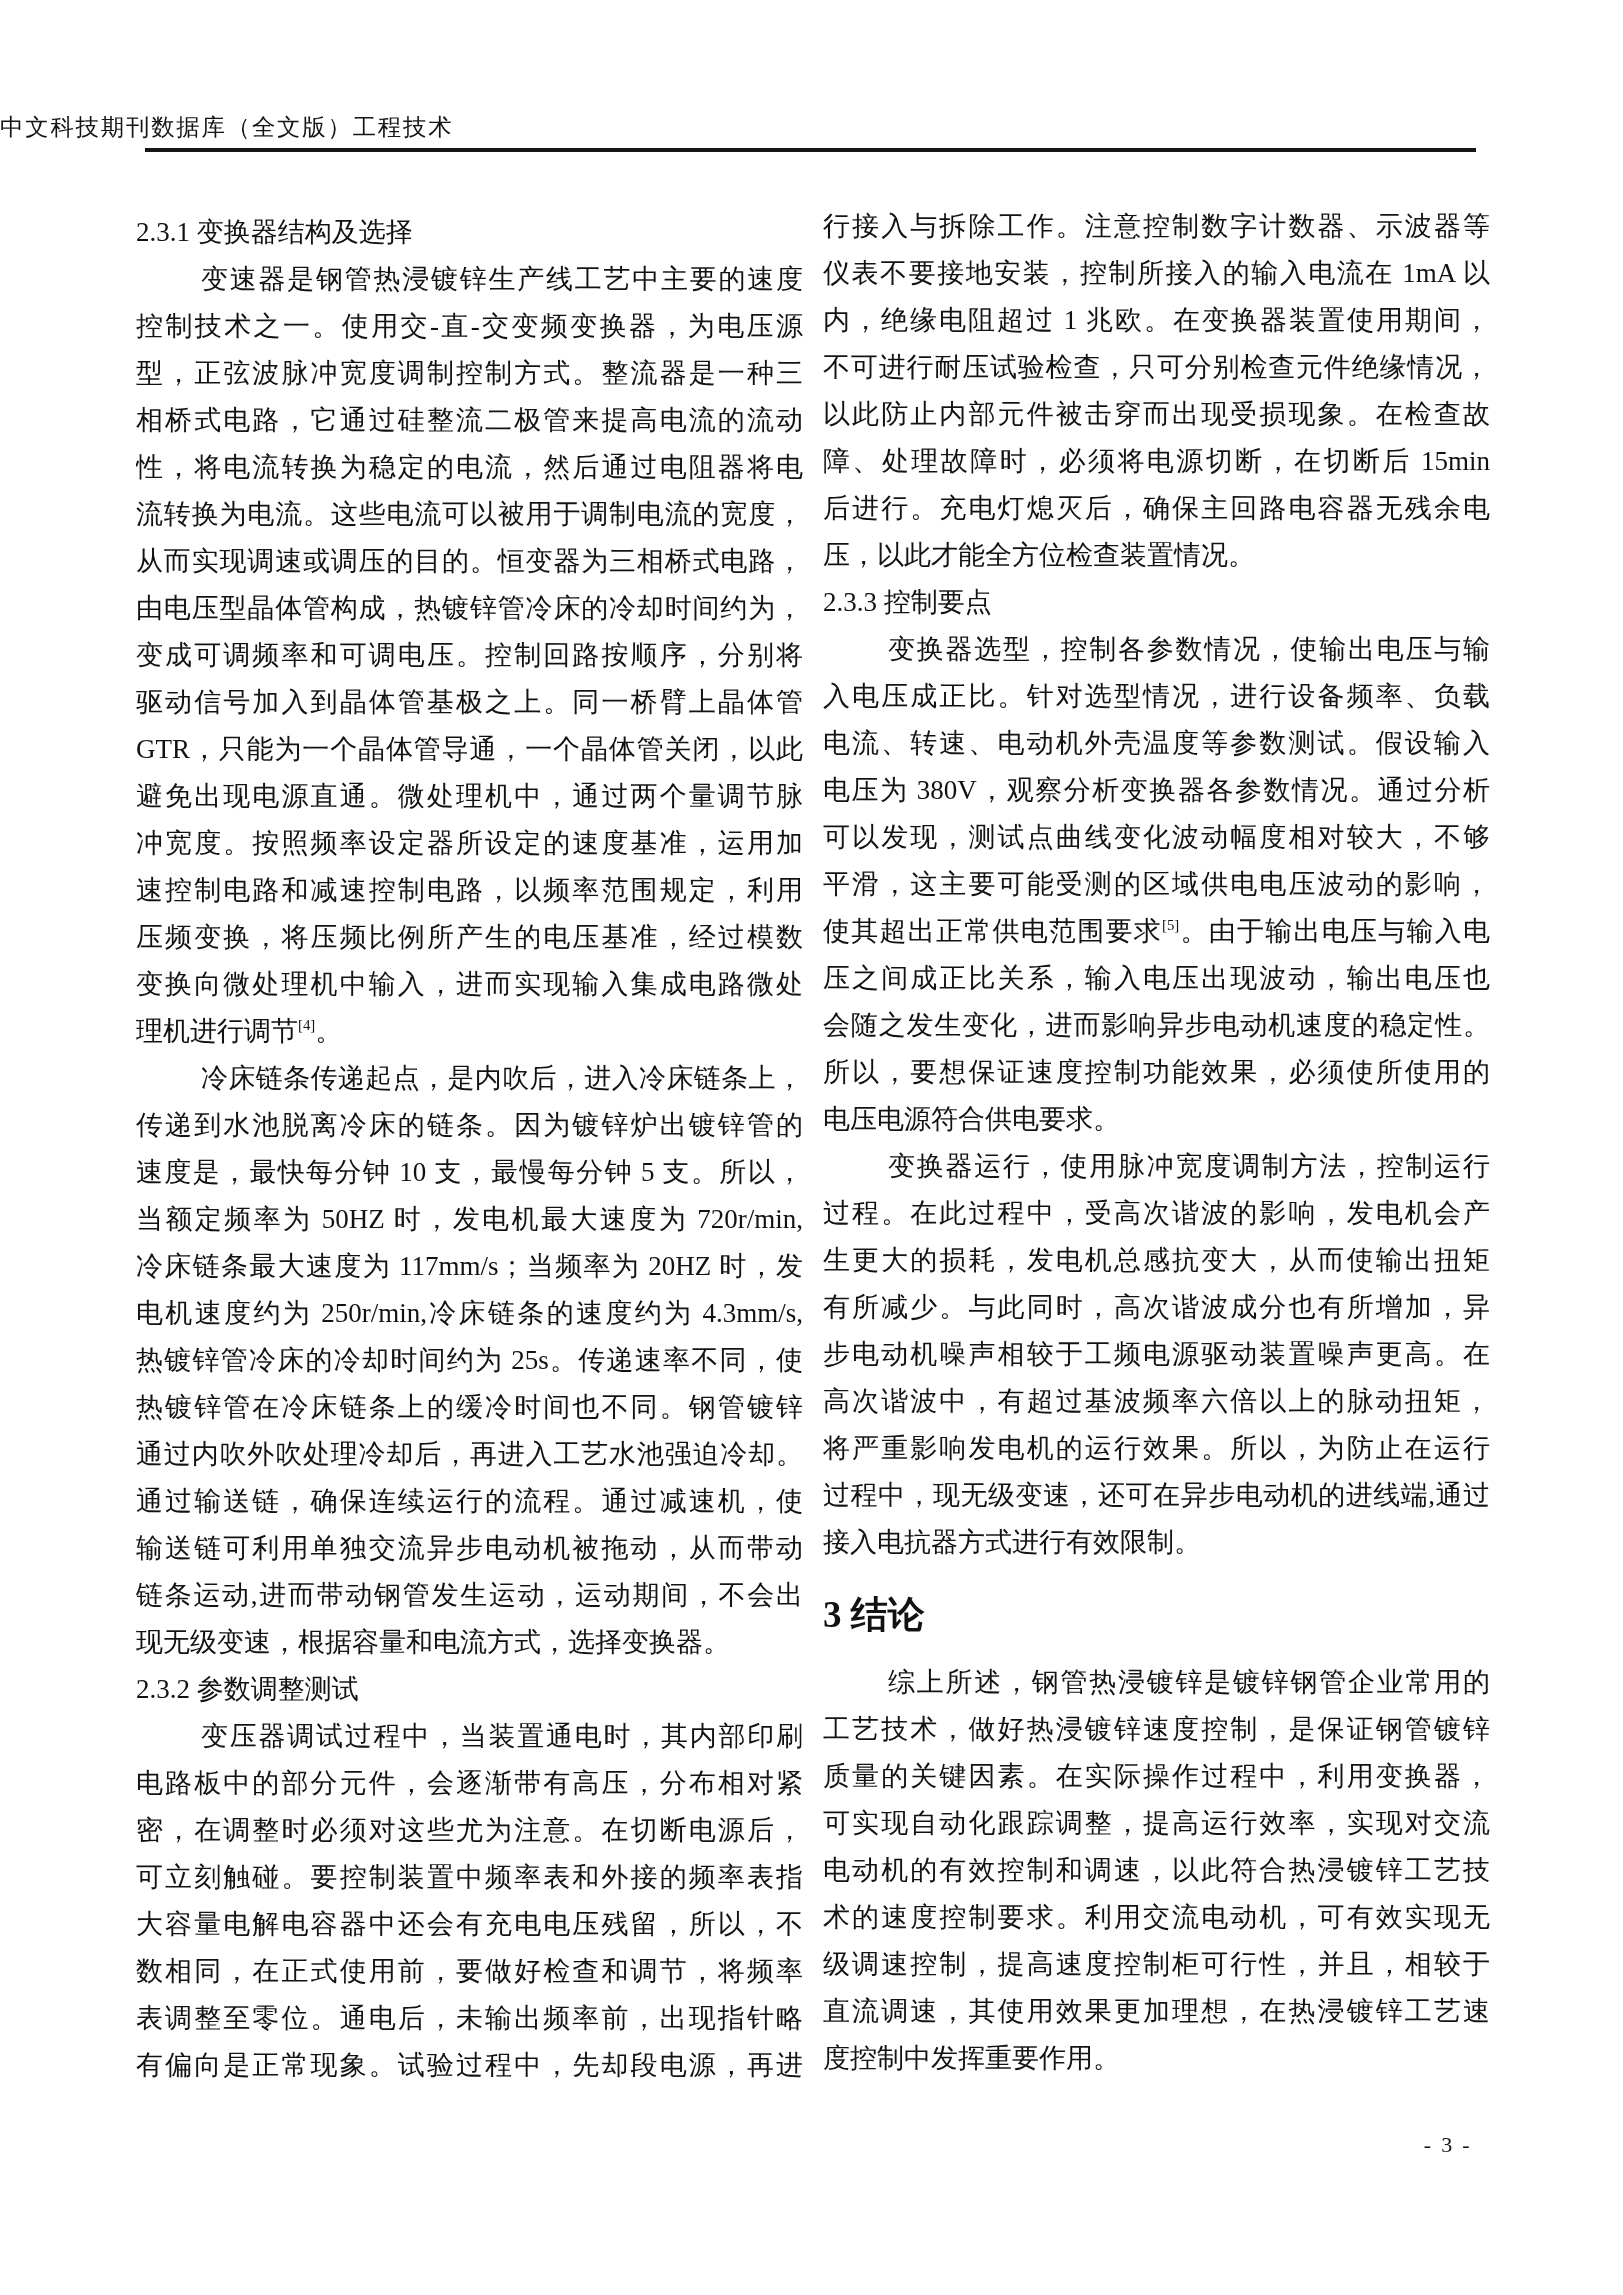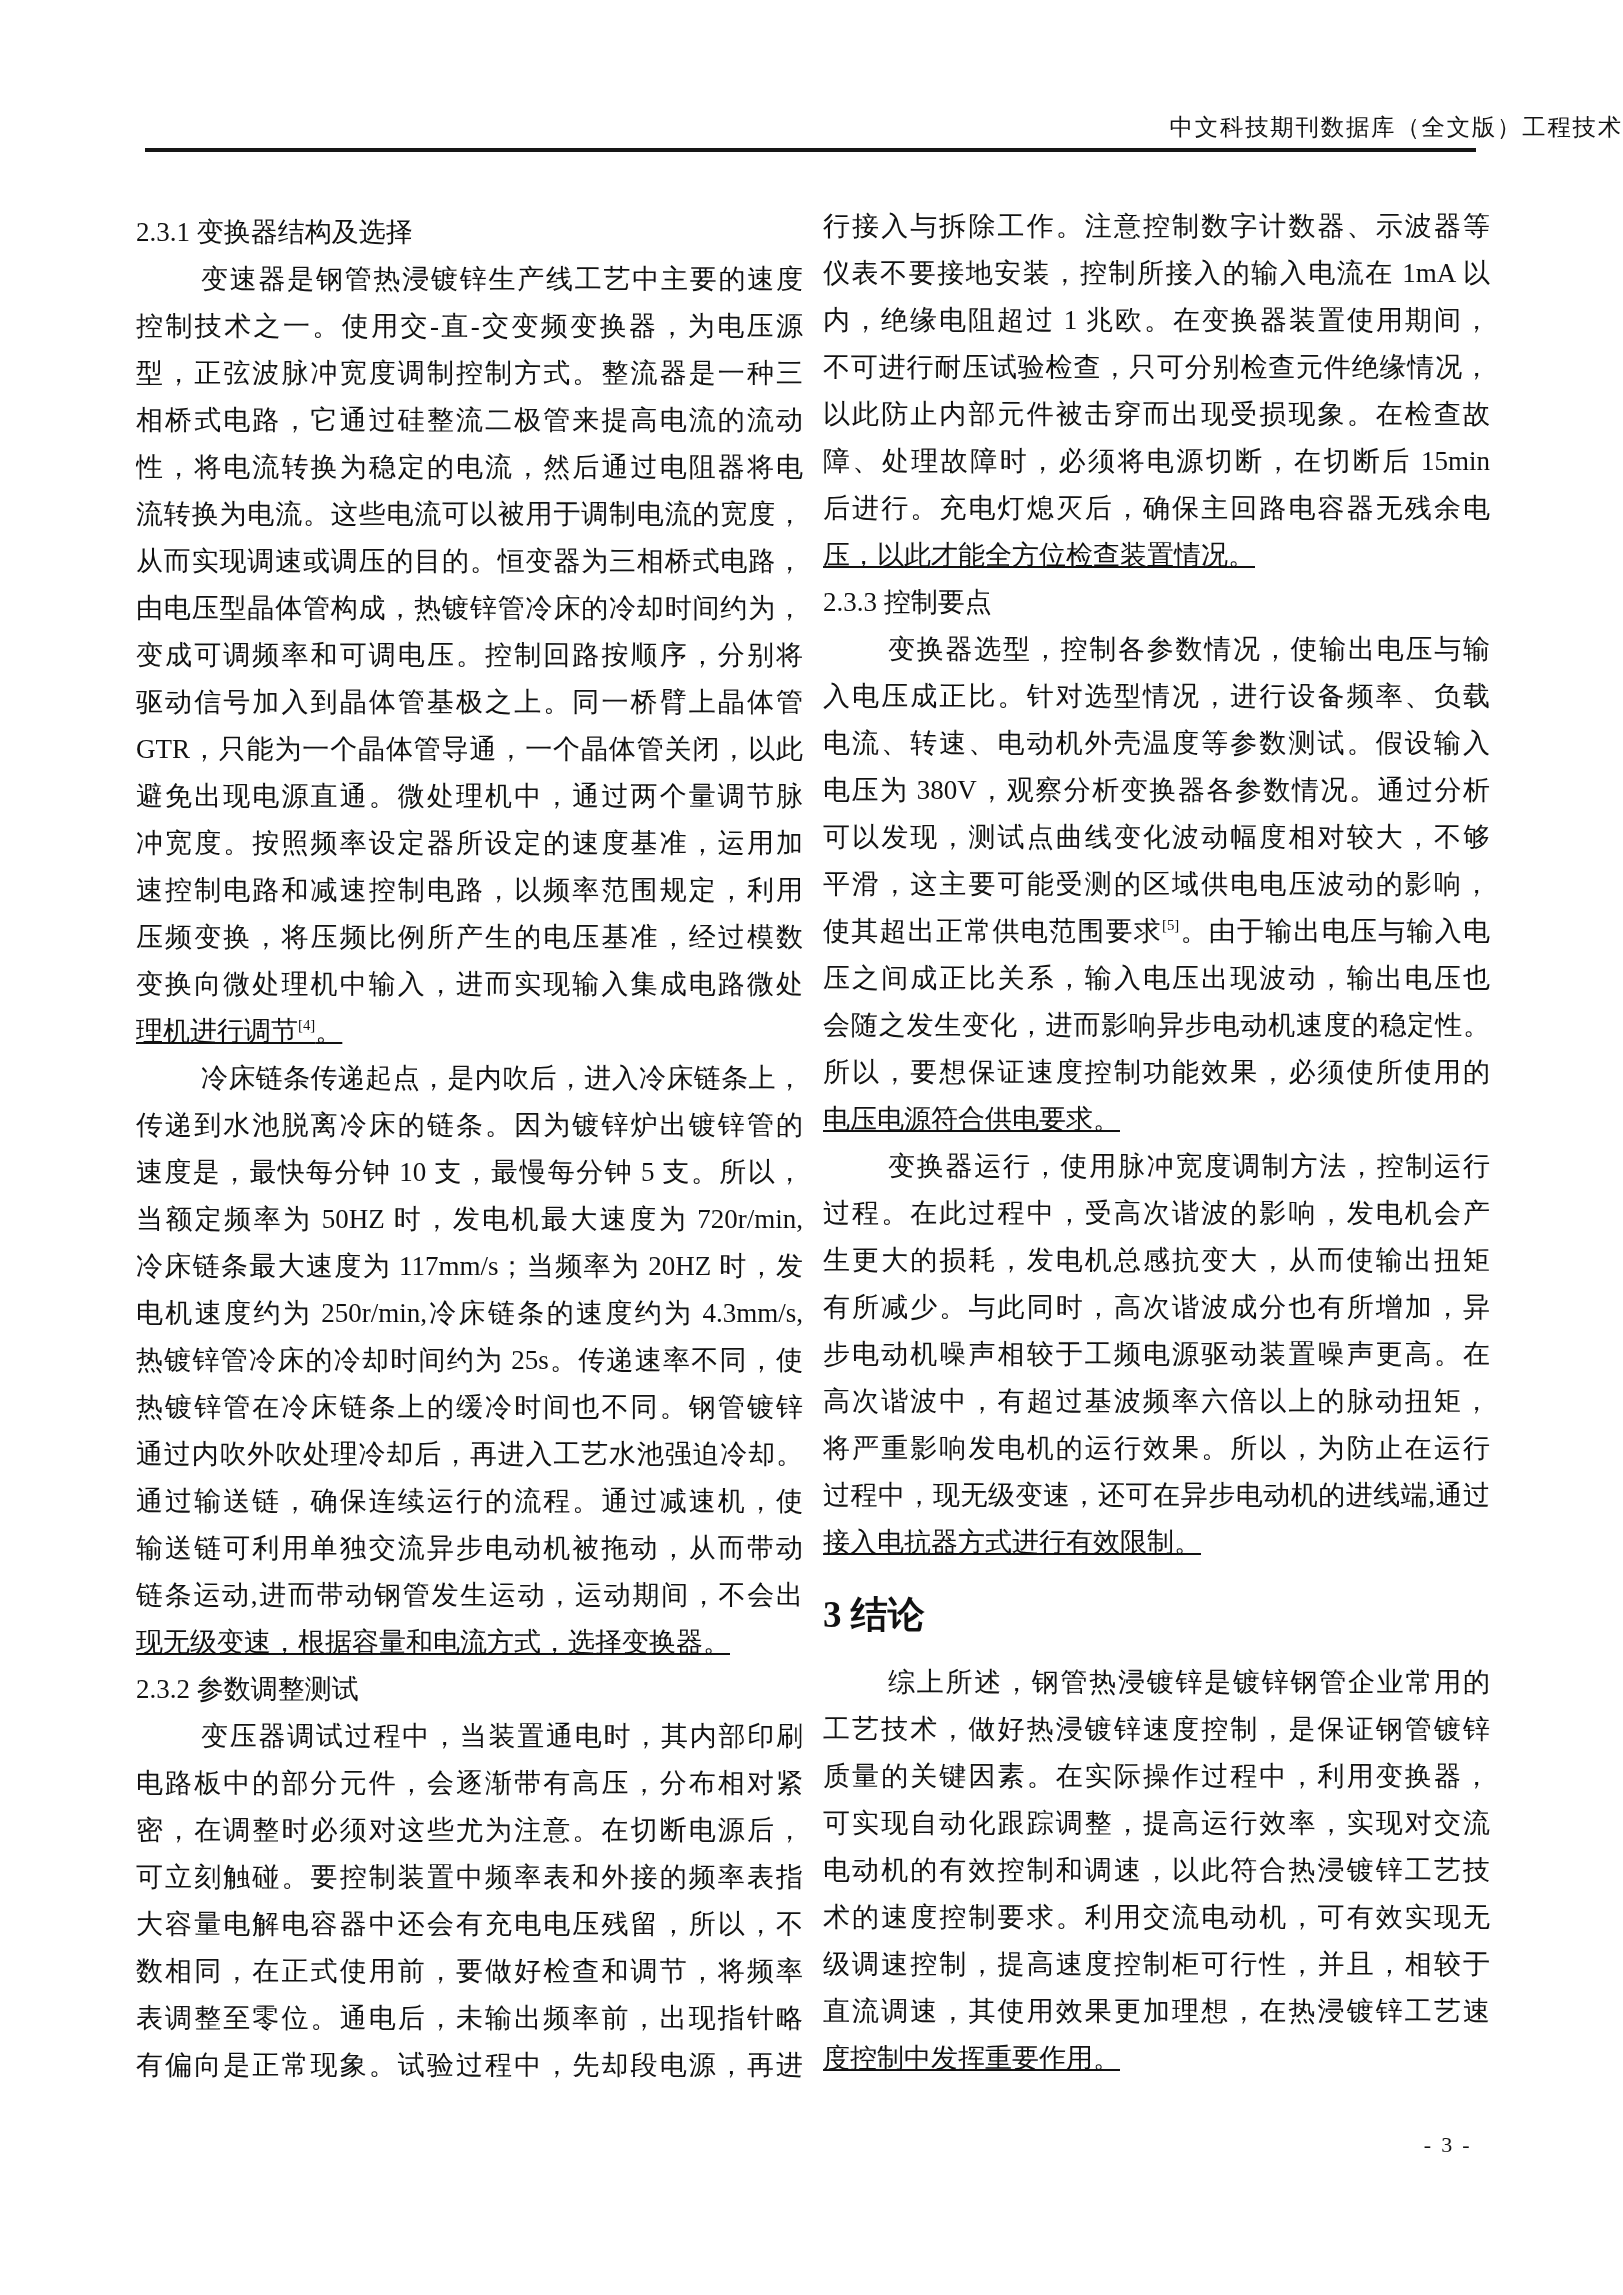--- a/index.html
+++ b/index.html
@@ -14,21 +14,21 @@
     background: #ffffff;
     font-family: "Liberation Serif", "DejaVu Serif", serif;
     color: #121212;
     overflow: hidden;
   }
   .doc-header {
     position: absolute;
     top: 112px;
     left: 0;
     width: 100%;
-    text-align: right;
+    text-align: left;
     font-size: 23.4px;
     line-height: 30px;
     letter-spacing: 1.8px;
     color: #141414;
   }
   .rule {
     position: absolute;
     top: 148px;
     left: 145px;
     right: 147px;
@@ -47,21 +47,20 @@
   .line {
     height: 47px;
     overflow: hidden;
     text-align: justify;
     text-align-last: justify;
     word-break: break-all;
   }
   .line.eline {
     text-align: center;
     text-align-last: left;
-    text-decoration: underline;
   }
   .line.hline {
     text-align: left;
     text-align-last: left;
   }
   .line.first {
     text-indent: 65px;
   }
   .line.bigh {
     height: 93px;

